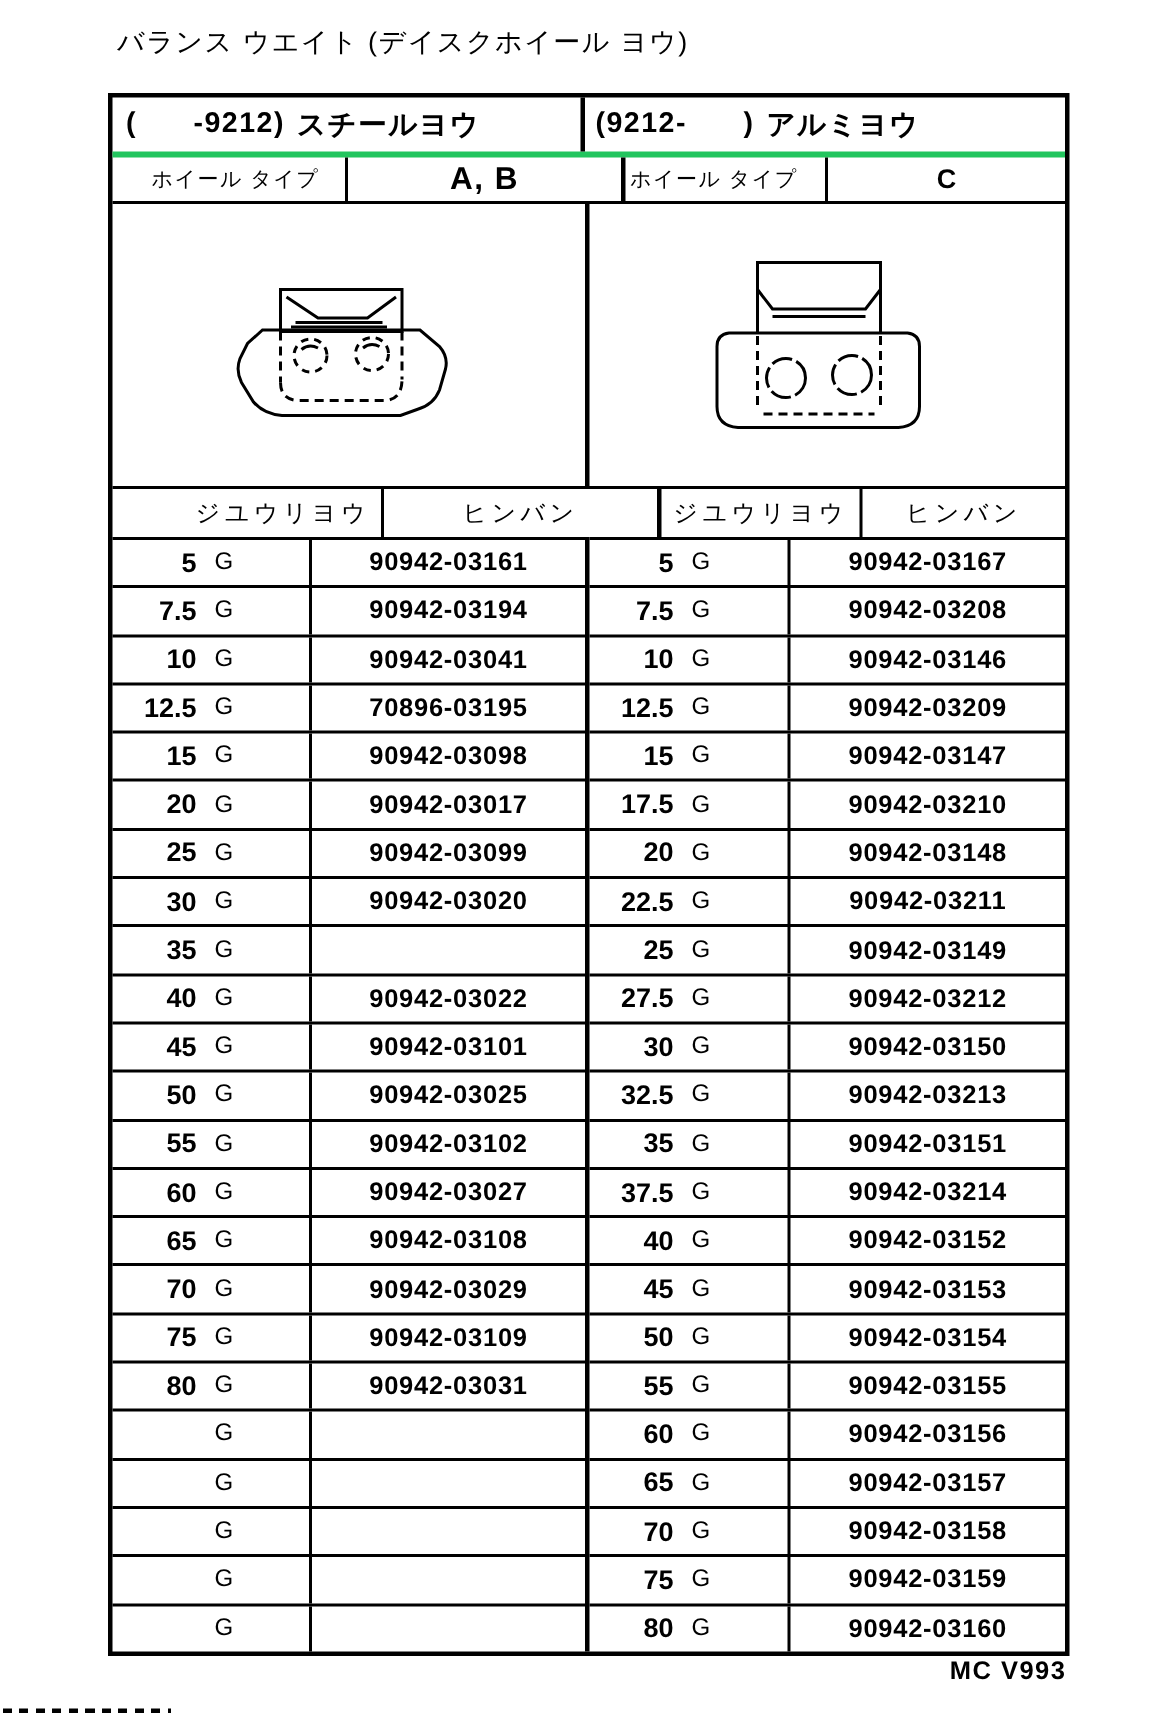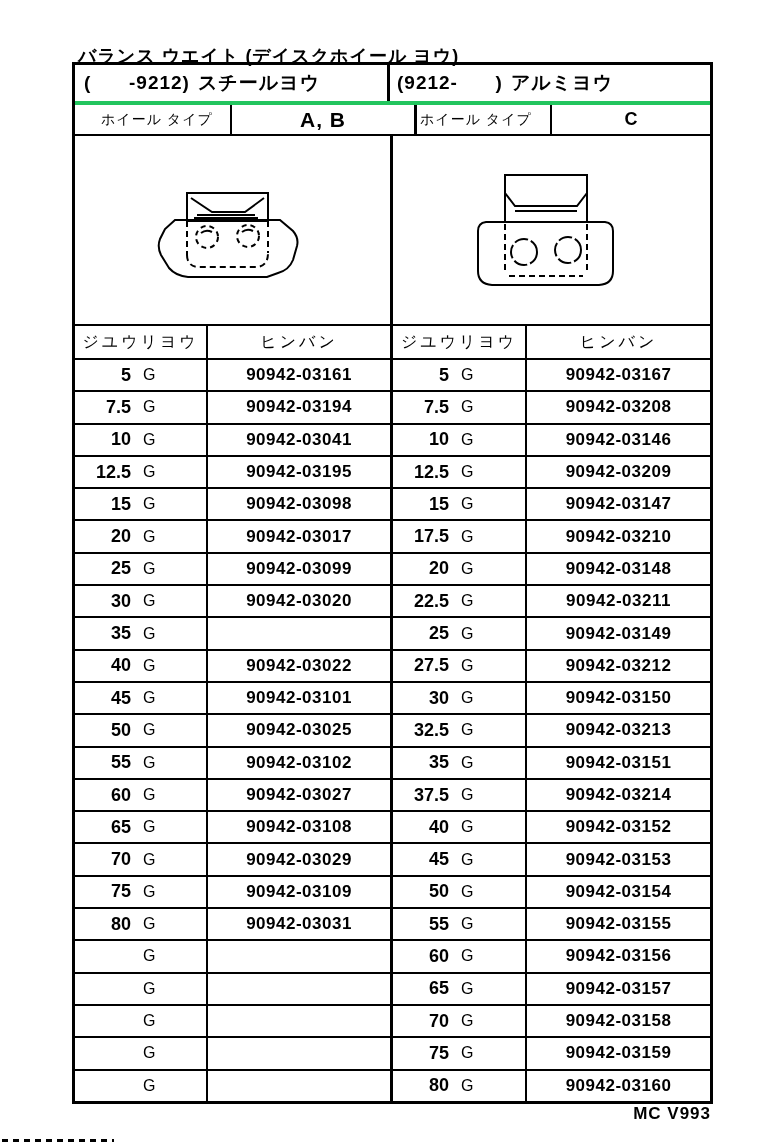--- a/index.html
+++ b/index.html
@@ -3,22 +3,22 @@
 <meta charset="utf-8">
 <style>
   * { margin:0; padding:0; box-sizing:content-box; }
   html,body { background:#fff; }
   .page {
     position:relative; width:768px; height:1146px; background:#fff;
     font-family:"Liberation Sans", sans-serif; color:#000; overflow:hidden;
   }
   .pre { white-space:pre; }
   .title {
-    position:absolute; left:78px; top:44px;
-    font-size:18px; font-weight:bold; letter-spacing:1px;
+    position:absolute; left:78px; top:16px;
+    font-size:18px; font-weight:normal; letter-spacing:1px;
   }
   .catalog {
     position:absolute; left:72px; top:62px; width:635px;
     border:3px solid #000;
   }
   
   .hrow1 { display:flex; height:36px; border-bottom:4px solid #22c55e; align-items:center; }
   .hrow1 .hcell-l { width:315px; height:100%; border-right:3px solid #000; display:flex; align-items:center; padding-left:9px; box-sizing:border-box; }
   .hrow1 .hcell-r { flex:1; display:flex; align-items:center; padding-left:7px; }
   .hrow1 span { font-size:19px; font-weight:bold; letter-spacing:1px; }
@@ -29,21 +29,21 @@
   .wt-lbl { width:129px; border-right:2px solid #000; font-size:14px; padding-left:3px; letter-spacing:1px; }
   .wt-val-l { width:182px; border-right:3px solid #000; justify-content:center; font-size:21px; font-weight:bold; letter-spacing:1px; }
   .wt-lbl2 { width:130px; border-right:2px solid #000; font-size:14px; padding-left:3px; letter-spacing:1px; }
   .wt-val-r { flex:1; justify-content:center; font-size:18px; font-weight:bold; }
   
   .imgrow { display:flex; height:188px; border-bottom:2px solid #000; }
   .imgcell-l { width:315px; border-right:3px solid #000; position:relative; }
   .imgcell-r { flex:1; position:relative; }
   .imgcell-l svg, .imgcell-r svg { position:absolute; left:0; top:0; }
   
-  .chrow { display:flex; height:32px; align-items:flex-start; }
+  .chrow { display:flex; height:32px; align-items:flex-start;padding-left:48px; }
   .chrow > div { display:flex; align-items:center; justify-content:center; height:100%; font-size:16px; letter-spacing:3px; }
   .ch1 { width:131px; border-right:2px solid #000; }
   .ch2 { width:182px; border-right:3px solid #000; }
   .ch3 { width:132px; border-right:2px solid #000; }
   .ch4 { flex:1; }
   
   .datarows { display:flex; }
   .half { }
   .halfL { width:315px; border-right:3px solid #000; }
   .halfR { flex:1; }
@@ -163,21 +163,21 @@
               <span class="wunit">G</span>
             </div>
             <div class="pcell">90942-03041</div>
           </div>
 
           <div class="drow">
             <div class="wcell">
               <span class="wnum">12.5</span>
               <span class="wunit">G</span>
             </div>
-            <div class="pcell">90942-03195</div>
+            <div class="pcell">70896-03195</div>
           </div>
 
           <div class="drow">
             <div class="wcell">
               <span class="wnum">15</span>
               <span class="wunit">G</span>
             </div>
             <div class="pcell">90942-03098</div>
           </div>
 

